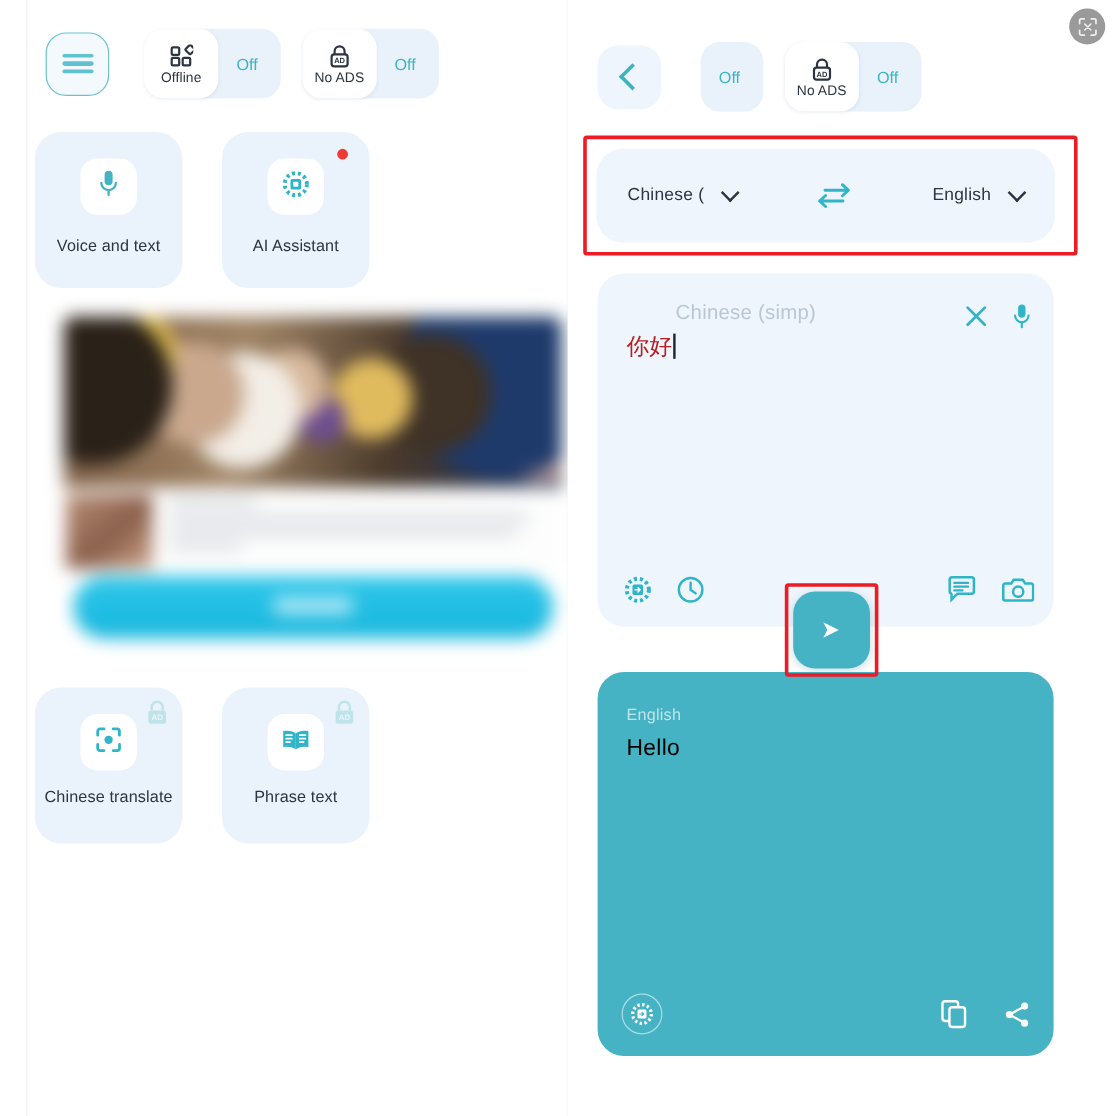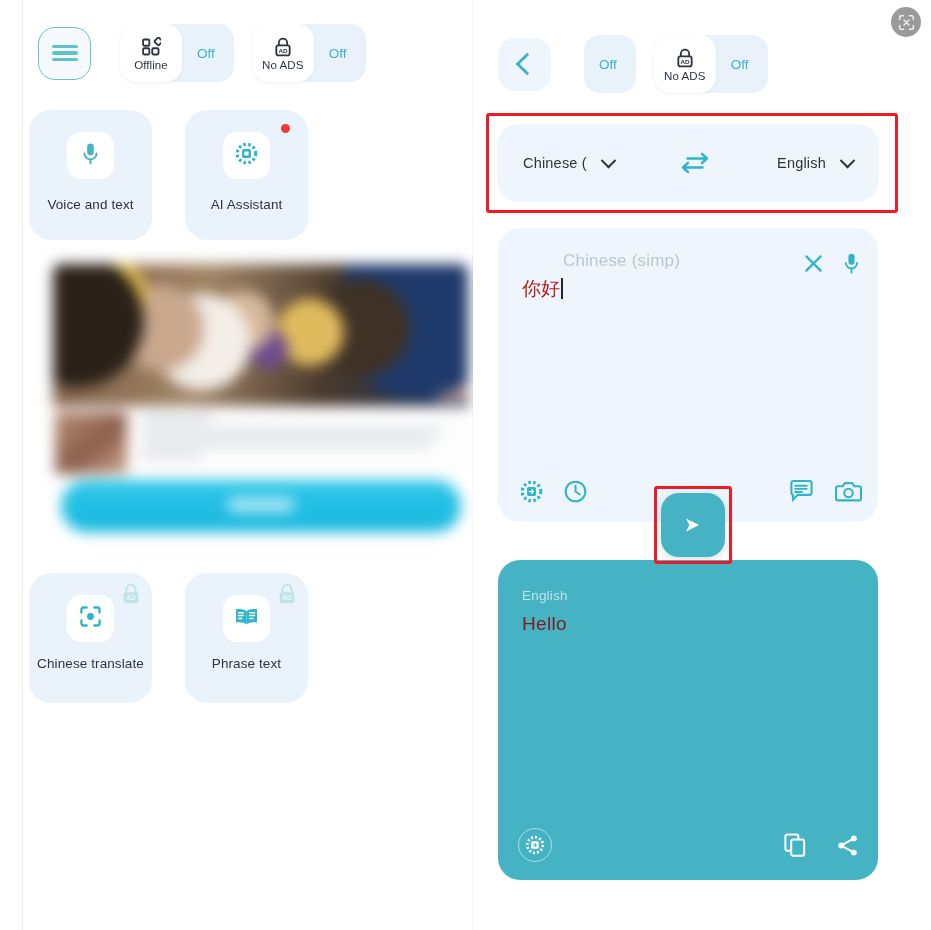--- a/index.html
+++ b/index.html
@@ -221,21 +221,21 @@
     width: 380px; height: 320px;
     border-radius: 22px;
     background: #45b3c4;
   }
   .res-label {
     position: absolute; left: 24px; top: 28px;
     font-size: 13.5px; color: #bfe4ea; letter-spacing: .2px;
   }
   .res-text {
     position: absolute; left: 24px; top: 53px;
-    font-size: 19px; color: #7f1d1d; letter-spacing: .3px;
+    font-size: 19px; color: #000000; letter-spacing: .3px;
   }
   .res-ai-ring {
     position: absolute; left: 20px; bottom: 18px;
     width: 34px; height: 34px; border-radius: 50%;
     border: 1.5px solid rgba(255,255,255,.55);
     display: flex; align-items: center; justify-content: center;
   }
 
   
   .fab {

